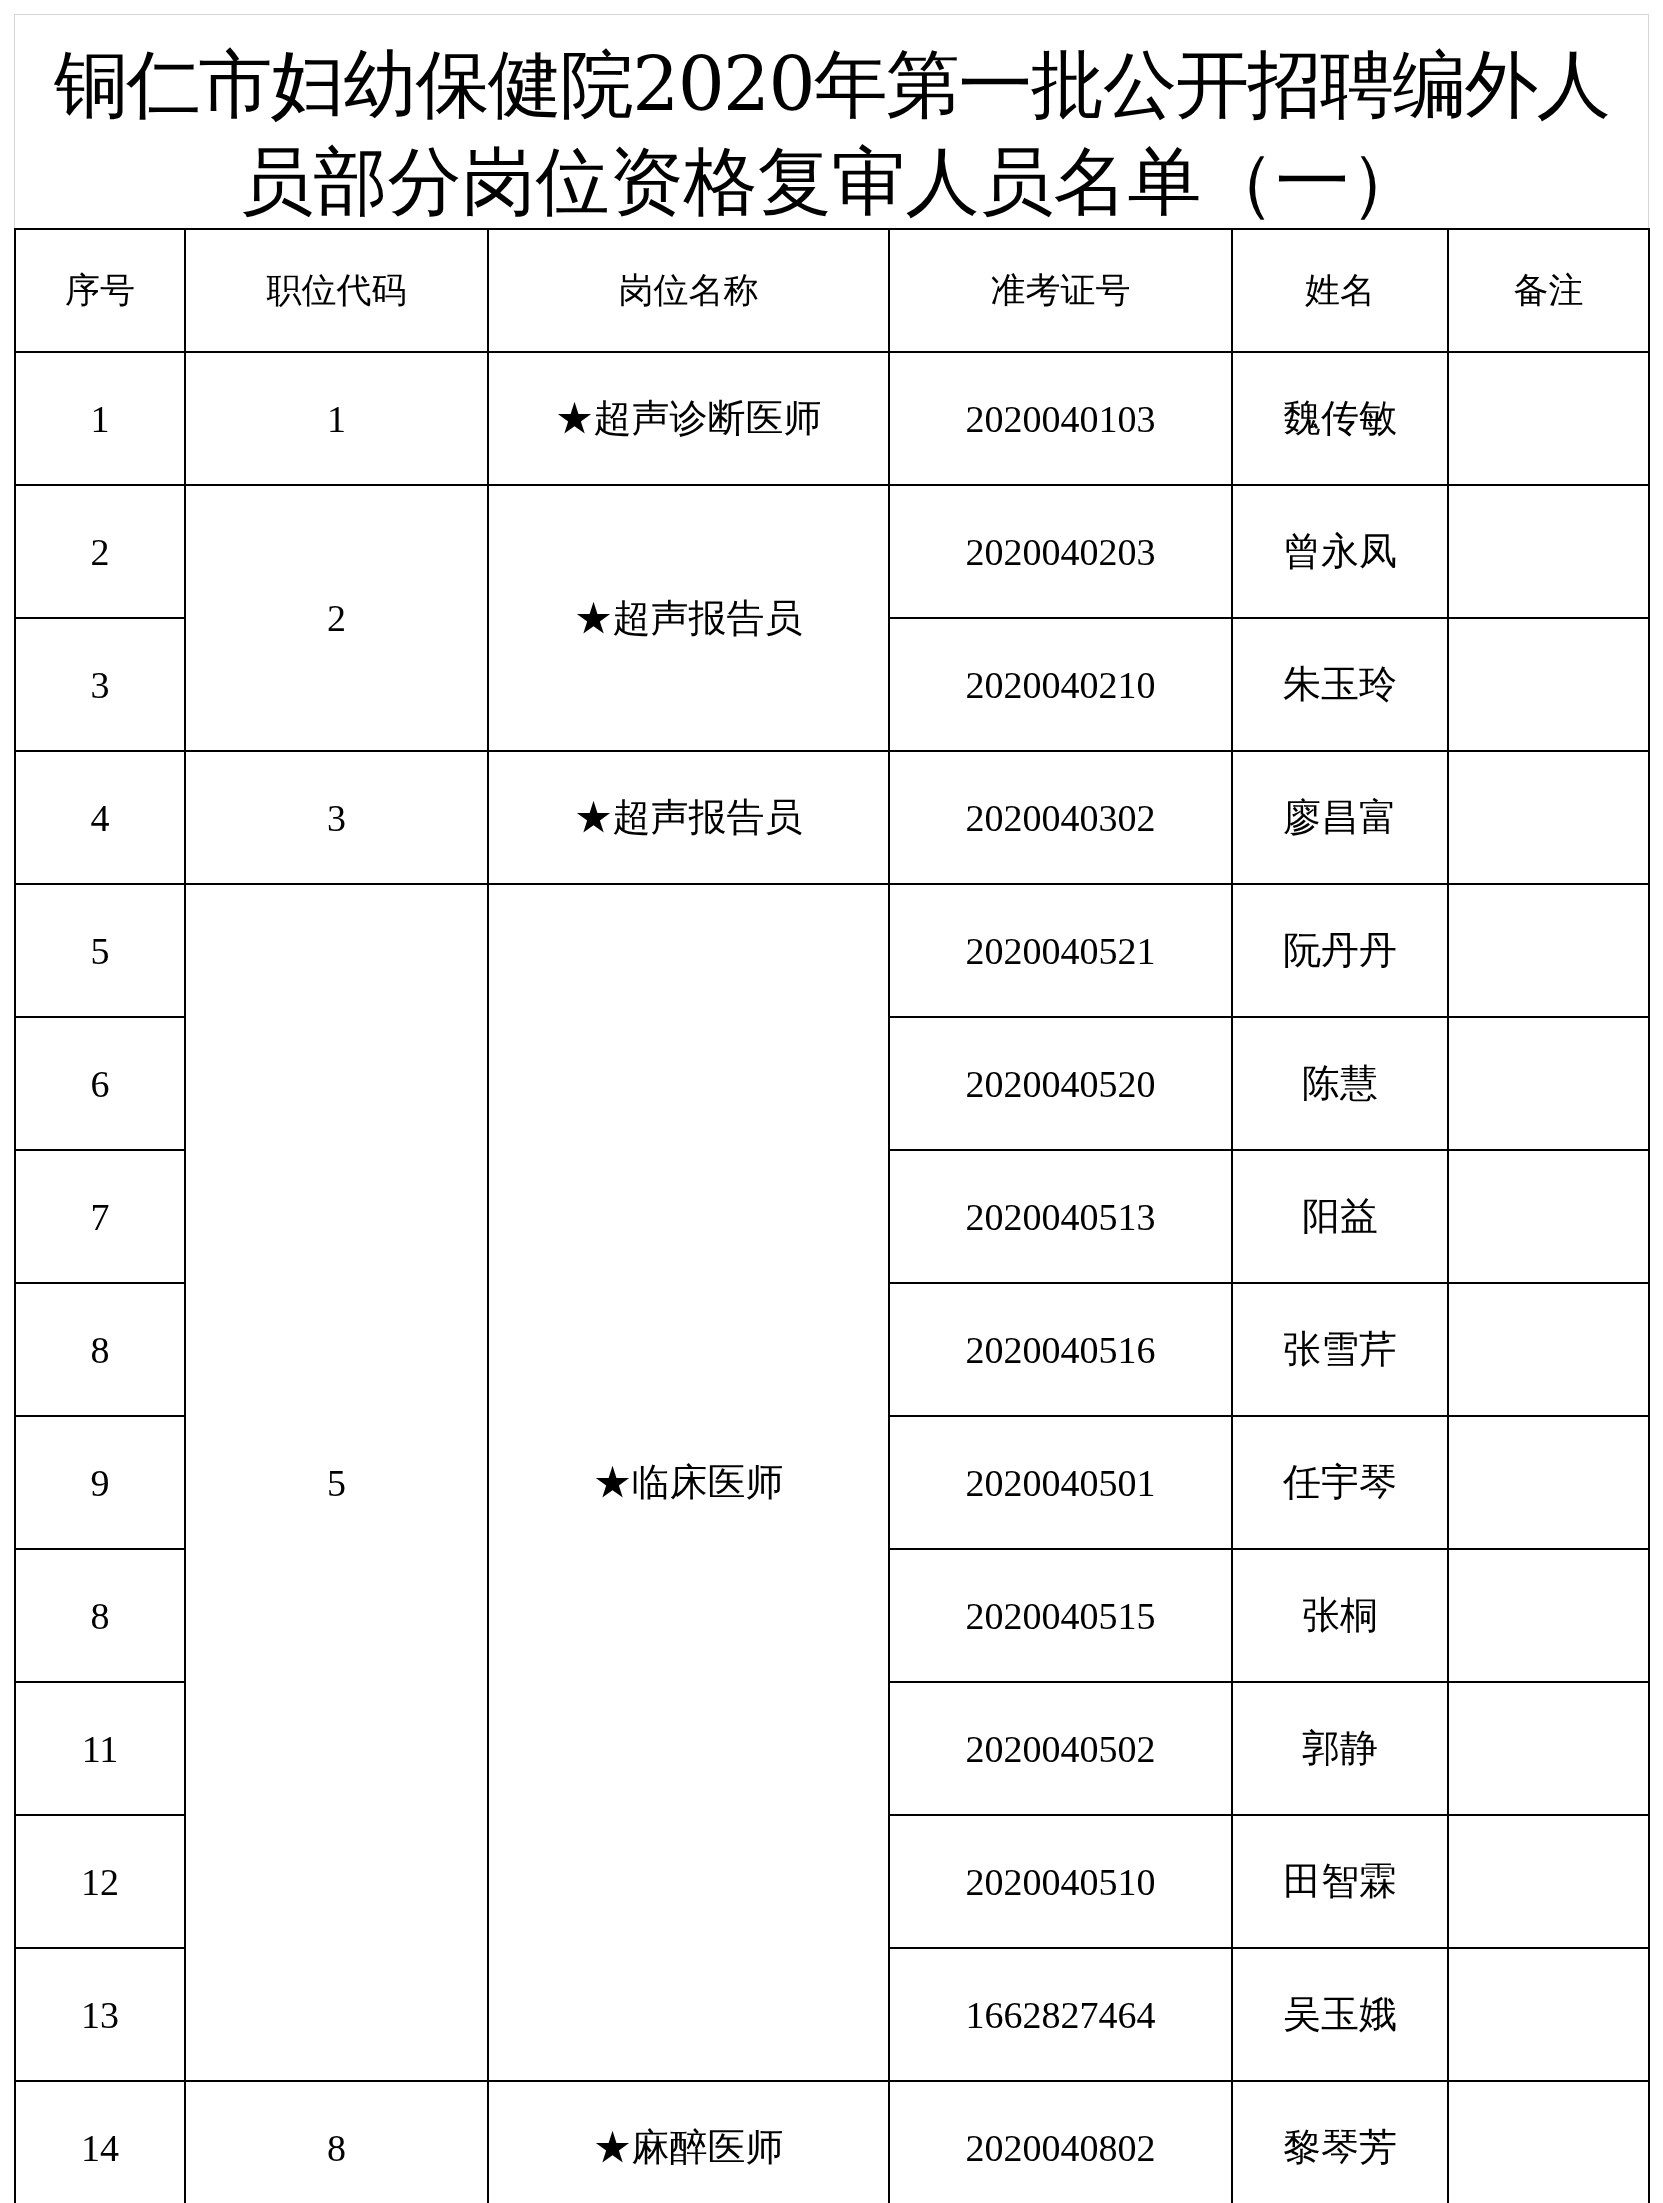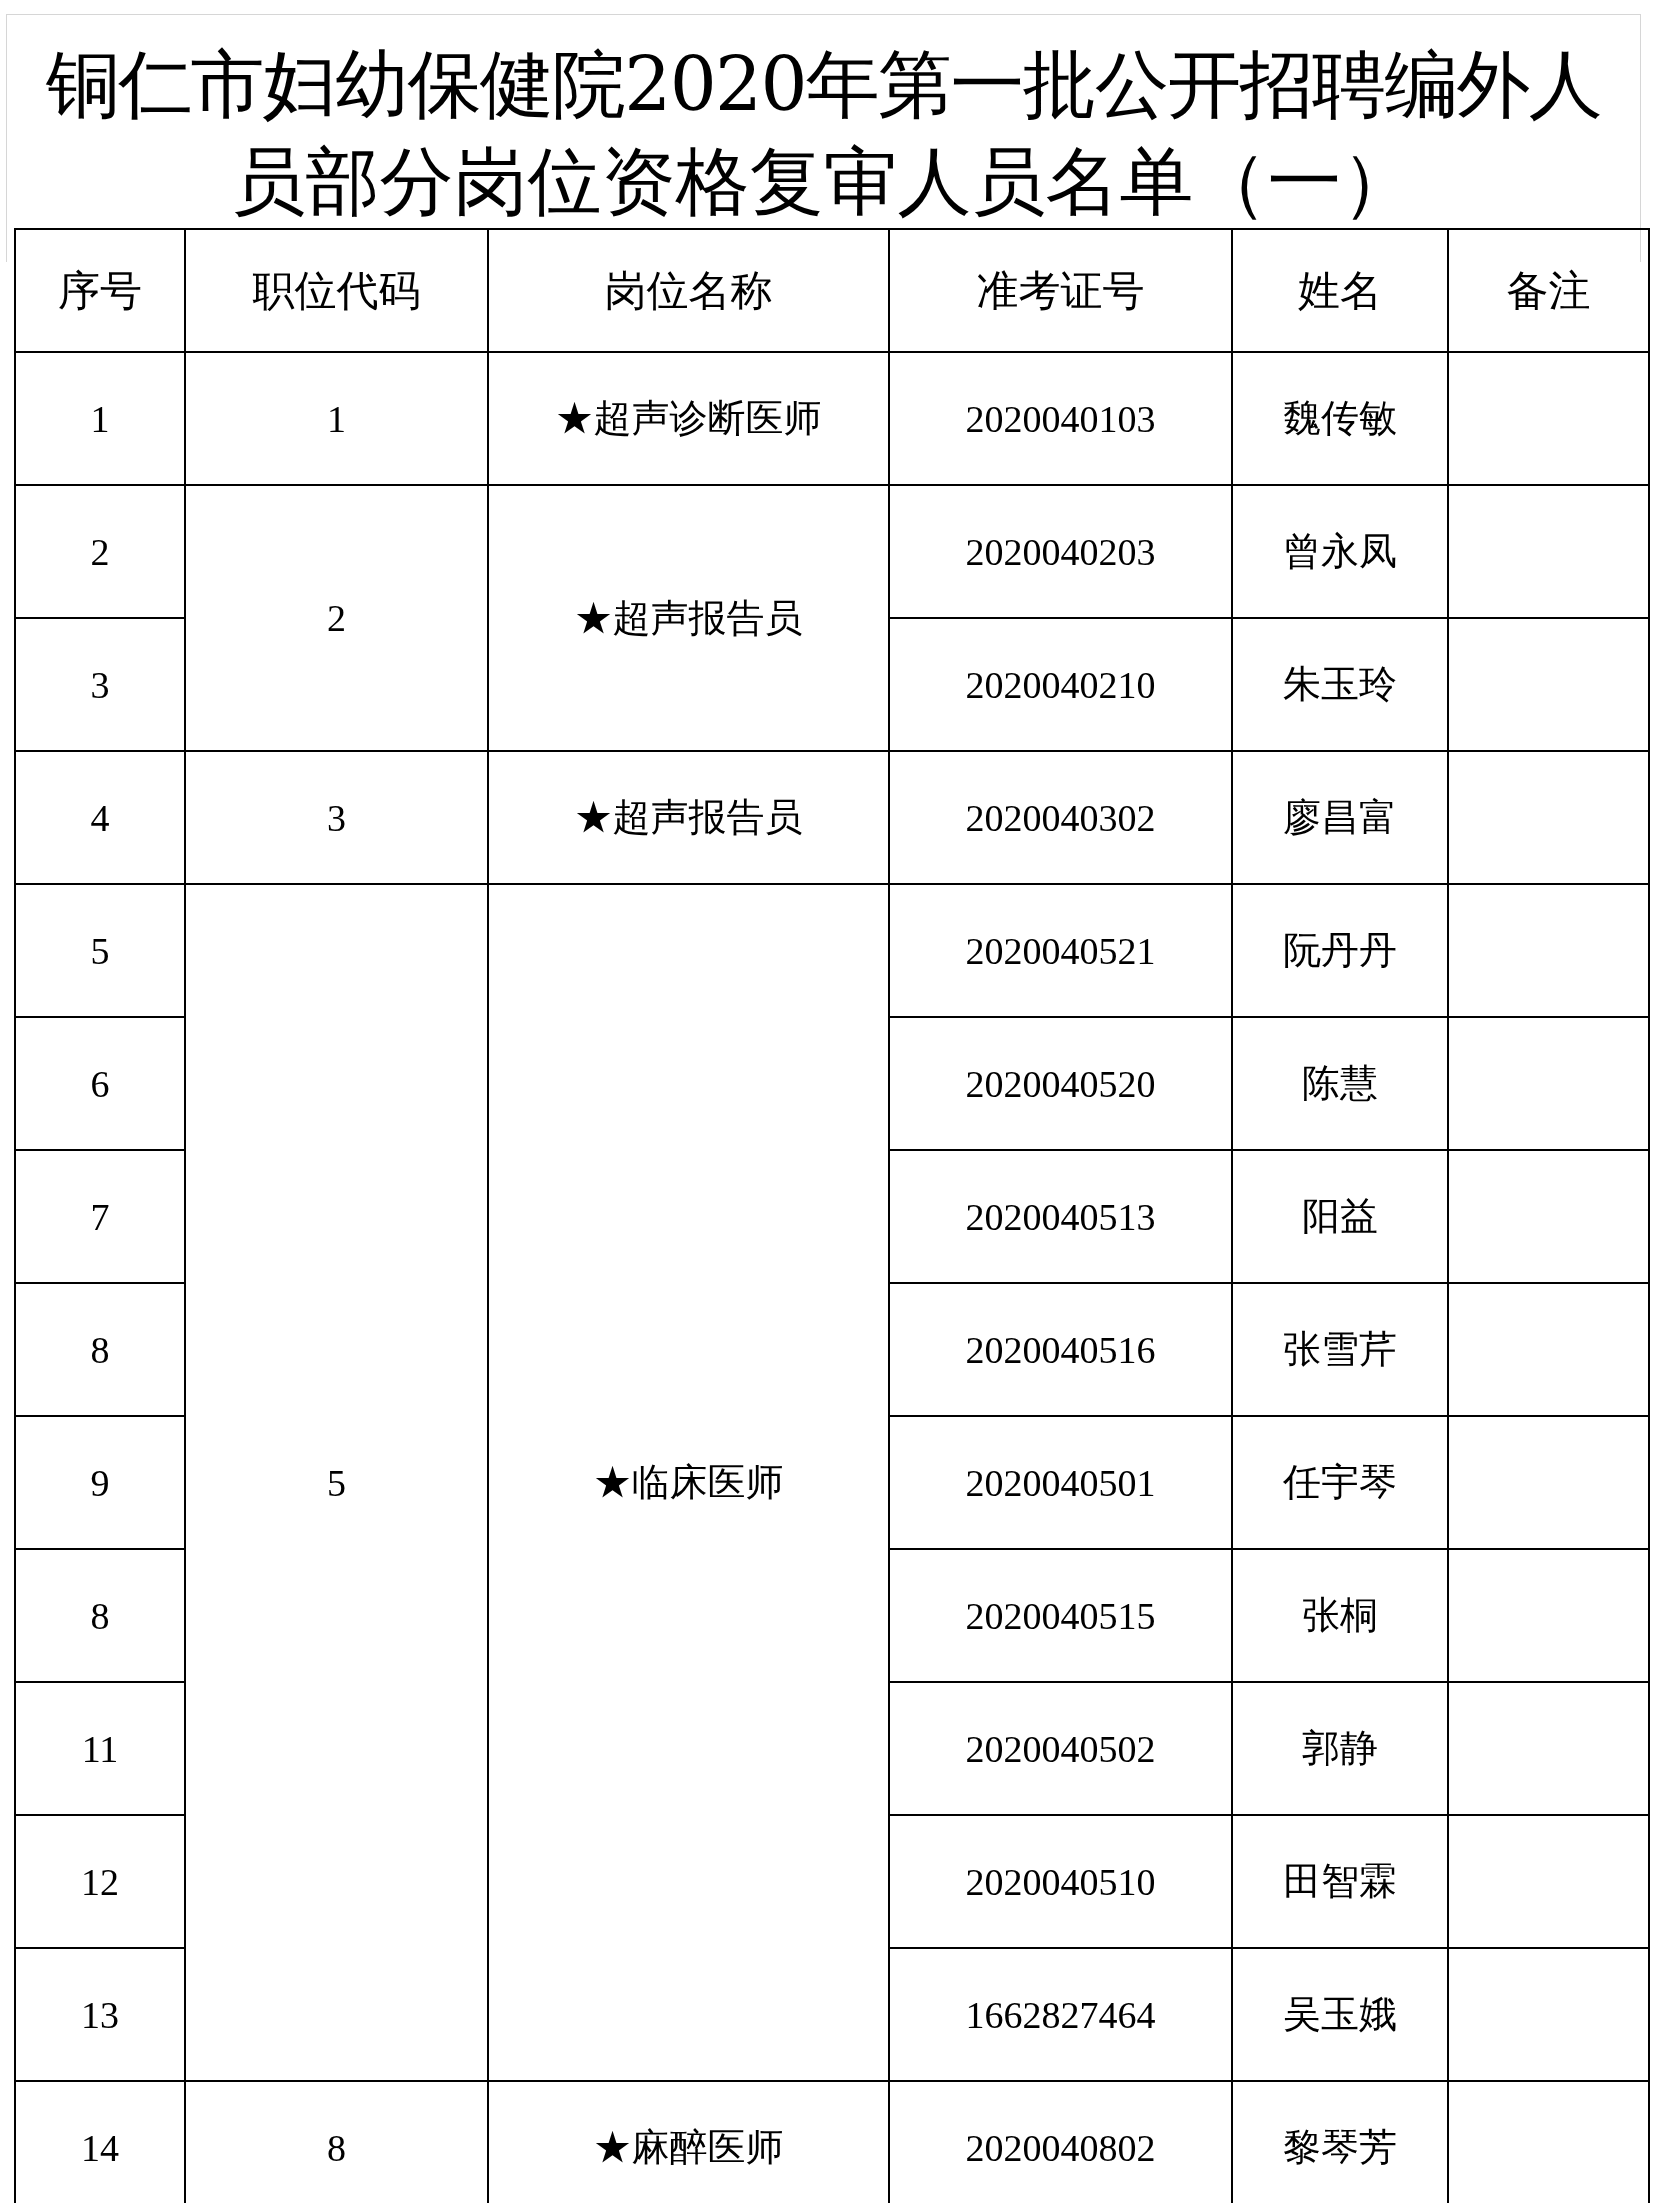--- a/index.html
+++ b/index.html
@@ -1,29 +1,29 @@
 <!DOCTYPE html>
 <html style="font-size:14px"><head>
 <meta charset="utf-8">
 <style>
   html, body { margin: 0; padding: 0; background: #ffffff; }
   body { width: 1664px; height: 2203px; position: relative; overflow: hidden;
          font-family: "DejaVu Serif", "Liberation Serif", serif; color: #000; }
-  .title-box { position: absolute; left: 6px; top: 14px; width: 1635px; height: 248px;
+  .title-box { position: absolute; left: 14px; top: 14px; width: 1635px; height: 248px;
                border: 1.7px solid #d6d6d6; border-bottom: none; box-sizing: border-box; }
   .title-line { position: absolute; left: 0; width: 100%; text-align: center;
                 font-size: 74px; line-height: 86px; white-space: nowrap;
                 font-family: "DejaVu Serif", "Liberation Serif", serif; }
   .title-line.l1 { top: 26px; letter-spacing: -1.7px; }
   .title-line.l2 { top: 123px; }
   table.roster { position: absolute; left: 14px; top: 228px; border-collapse: collapse;
                  table-layout: fixed; width: 1635px; }
   table.roster td, table.roster th { border: 2.6px solid #000; text-align: center;
                  vertical-align: middle; padding: 0; }
-  table.roster th { height: 121px; font-size: 42px; font-weight: normal; }
+  table.roster th { height: 121px; font-size: 35px; font-weight: normal; }
   table.roster td { height: 131px; font-size: 38px; }
   .num { font-family: "Liberation Serif", "DejaVu Serif", serif; font-size: 38px; }
 </style>
 </head>
 <body>
 
 <div class="title-box">
   <div class="title-line l1">铜仁市妇幼保健院2020年第一批公开招聘编外人</div>
   <div class="title-line l2">员部分岗位资格复审人员名单（一）</div>
 </div>

